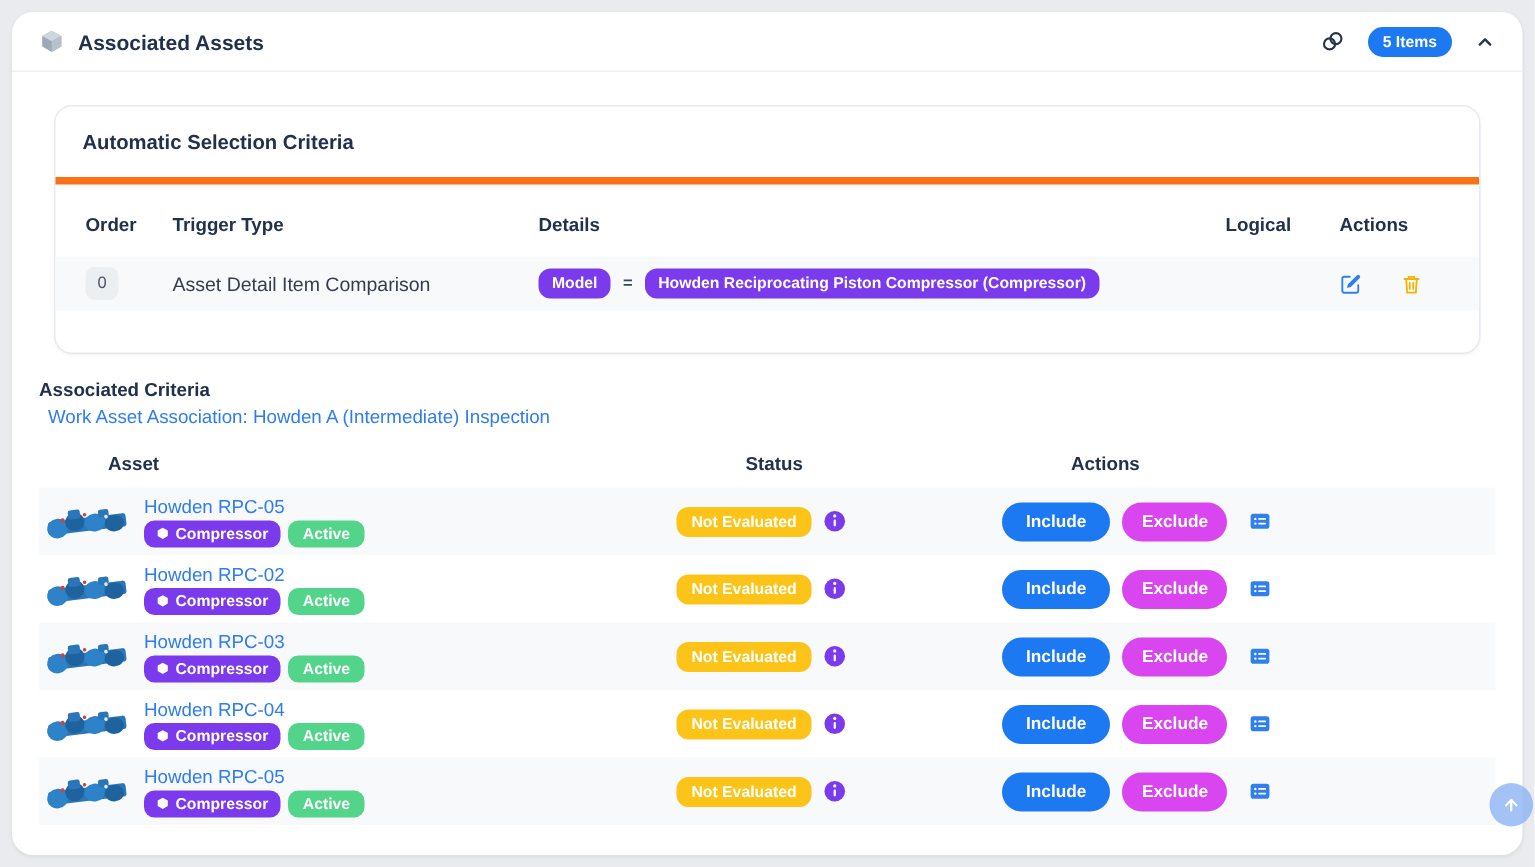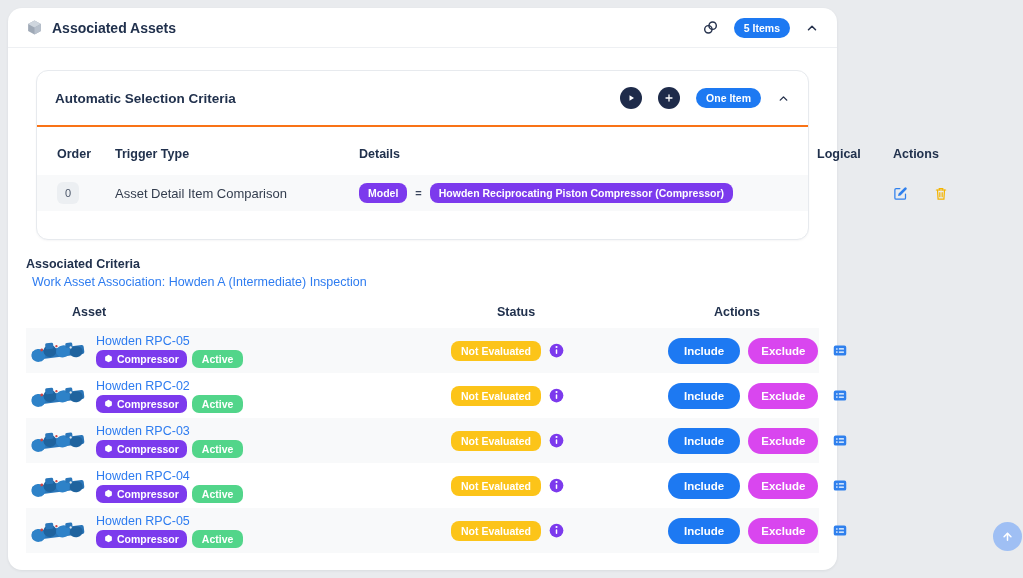--- a/index.html
+++ b/index.html
@@ -1,33 +1,33 @@
 <!DOCTYPE html>
 <html><head>
 <meta charset="utf-8">
 <style>
   * { margin:0; padding:0; box-sizing:border-box; }
   html,body { width:1023px; height:578px; }
   body { background:#e9ebee; font-family:"Liberation Sans", sans-serif; position:relative; overflow:hidden; }
 
-  .card { position:absolute; left:8px; top:8px; width:829px; height:562px; background:#fff; border-radius:14px; box-shadow:0 1px 3px rgba(16,24,40,.07); }
+  .card { position:absolute; left:8px; top:8px; width:1007px; height:562px; background:#fff; border-radius:14px; box-shadow:0 1px 3px rgba(16,24,40,.07); }
 
   
   .card-header { height:40px; display:flex; align-items:center; justify-content:space-between; padding:0 18px; border-bottom:1px solid #eef0f3; }
   .hdr-left { display:flex; align-items:center; gap:9px; }
   .hdr-title { font-size:14px; font-weight:bold; color:#21314d; }
   .hdr-right { display:flex; align-items:center; gap:15px; }
   .pill-badge { background:#1d79f2; color:#fff; font-size:10.5px; font-weight:bold; padding:4px 10px; border-radius:11px; white-space:nowrap; }
   .icon-btn { background:none; border:none; cursor:pointer; display:flex; align-items:center; padding:0; }
 
   .card-body { padding:22px 18px 0; }
 
   
   .criteria-card { border:1px solid #e7eaee; border-radius:12px; margin:0 10px; box-shadow:0 1px 2px rgba(16,24,40,.04); background:#fff; }
-  .criteria-header { display:flex; align-items:center; justify-content:space-between; padding:16px 18px; border-bottom:2px solid #f97316;text-align:right; }
+  .criteria-header { display:flex; align-items:center; justify-content:space-between; padding:16px 18px; border-bottom:5px solid #f97316;text-align:right; }
   .criteria-title { font-size:13.5px; font-weight:bold; color:#21314d; }
   .criteria-actions { display:flex; align-items:center; gap:16px; }
   .circle-btn { width:22px; height:22px; border-radius:50%; background:#1e2b4a; border:none; display:flex; align-items:center; justify-content:center; cursor:pointer; }
 
   .crit-grid { display:grid; grid-template-columns:58px 244px 458px 76px 1fr; align-items:center; padding:0 20px; }
   .crit-head { padding-top:20px; padding-bottom:14px; }
   .crit-head .col { font-size:12.5px; font-weight:bold; color:#21314d; }
   .crit-row { background:#f8f9fa; height:36px; margin-bottom:28px; }
   .order-chip { display:inline-block; width:22px; height:22px; background:#eceff2; border-radius:6px; text-align:center; line-height:22px; font-size:11px; color:#4a5568; }
   .trigger-text { font-size:13px; color:#333d4e; }
@@ -96,38 +96,20 @@
           </svg>
       </button>
     </div>
   </div>
 
   <div class="card-body">
 
     <div class="criteria-card">
       <div class="criteria-header">
         <span class="criteria-title">Automatic Selection Criteria</span>
-        <div class="criteria-actions">
-          <button class="circle-btn">
-            <svg width="12" height="12" viewBox="0 0 24 24">
-                <path d="M9 6.5l9 5.5-9 5.5z" fill="#fff"></path>
-              </svg>
-          </button>
-          <button class="circle-btn">
-            <svg width="12" height="12" viewBox="0 0 24 24" fill="none" stroke="#fff" stroke-width="2.6" stroke-linecap="round">
-                <path d="M12 6v12M6 12h12"></path>
-              </svg>
-          </button>
-          <span class="pill-badge">One Item</span>
-          <button class="icon-btn">
-            <svg width="13" height="13" viewBox="0 0 24 24" fill="none" stroke="#26324d" stroke-width="2.6" stroke-linecap="round" stroke-linejoin="round">
-                <path d="M6 15l6-6 6 6"></path>
-              </svg>
-          </button>
-        </div>
       </div>
 
       <div class="crit-grid crit-head">
         <span class="col">Order</span>
         <span class="col">Trigger Type</span>
         <span class="col">Details</span>
         <span class="col">Logical</span>
         <span class="col">Actions</span>
       </div>
 

